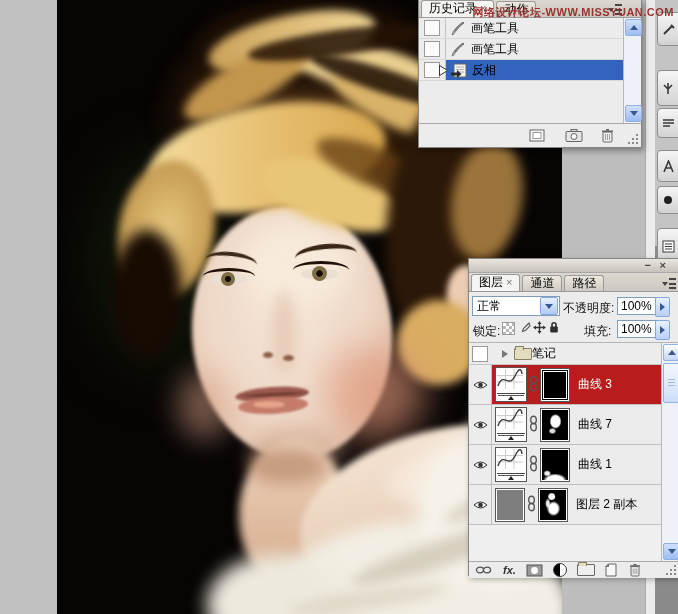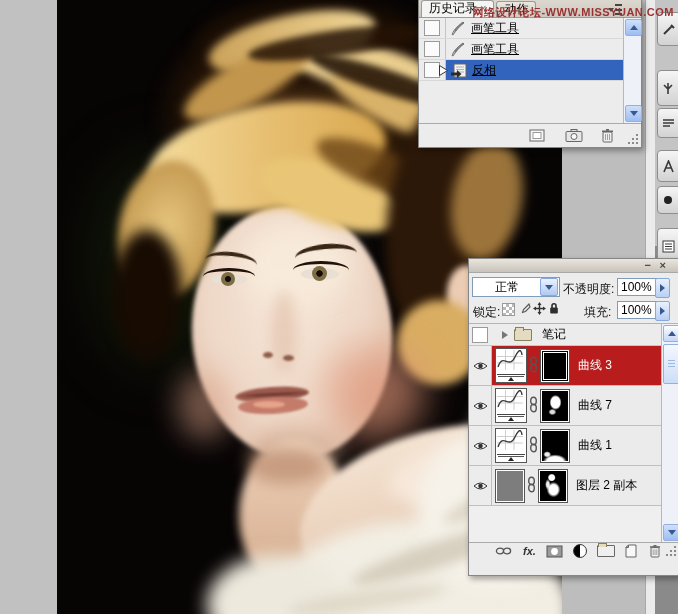--- a/index.html
+++ b/index.html
@@ -219,21 +219,21 @@
         <span>历史记录</span><span class="x">×</span>
       </div>
       <div class="tab">
         <span>动作</span>
       </div>
       <div class="menu-btn" style="top:4px;right:18px">
         <span class="menu-tri"></span>
         <span class="menu-lines"></span>
       </div>
     </div>
-    <div style="display:flex;height:105px;text-decoration:underline;">
+    <div style="display:flex;height:105px;">
       <div id="history-rows" style="flex:1;background:#ececec;">
           <div class="h-row">
             <div class="h-well-col">
               <span class="h-well"></span>
             </div>
             <div class="h-content">
               <svg width="16" height="15">
                 <path d="M14 2 C11 4,8 7,6 10 L4.5 9 C6.5 6,10 3,13 1 Z" fill="#8a8a8a" stroke="#555" stroke-width=".7"></path>
                 <path d="M5.5 10.5 L3 14 L2 13.5 L3.8 9.6 Z" fill="#c9c2b4" stroke="#555" stroke-width=".7"></path>
               </svg>
@@ -302,24 +302,39 @@
         </div>
       <div class="grip"></div>
     </div>
   </div>
 
   <div class="panel" id="layers-panel" style="left:468px;top:258px;width:210px;height:316px;">
     <div id="lp-title">
       <span class="win-glyph" style="right:28px">−</span>
       <span class="win-glyph" style="right:13px">×</span>
     </div>
+    <div class="tabbar" style="height:18px">
+      <div class="tab active">
+        <span>图层</span><span class="x">×</span>
+      </div>
+      <div class="tab">
+        <span>通道</span>
+      </div>
+      <div class="tab">
+        <span>路径</span>
+      </div>
+      <div class="menu-btn" style="top:5px;right:2px">
+        <span class="menu-tri"></span>
+        <span class="menu-lines"></span>
+      </div>
+    </div>
 
     <div style="height:50px;position:relative;background:#ececec;">
       <div class="abs" style="left:3px;top:4px;width:86px;height:18px;background:#fff;border:1px solid #7f9db9;display:flex;align-items:center;">
-        <span style="flex:1;padding-left:22px">正常</span>
+        <span style="flex:1;padding-left:4px">正常</span>
         <span style="width:16px;height:16px;margin-right:1px;border:1px solid #86a7e0;border-radius:2px;background:linear-gradient(180deg,#e9f1fe,#b0c9f2);display:flex;align-items:center;justify-content:center;">
             <span class="tri-dn"></span>
           </span>
       </div>
       <span class="abs ctl-label" style="left:94px;top:8px">不透明度:</span>
       <div class="abs valbox" style="left:148px;top:5px;width:32px">100%</div>
       <div class="abs spin" style="left:186px;top:5px">
           <span class="tri-right"></span>
         </div>
       <span class="abs ctl-label" style="left:4px;top:31px">锁定:</span>
@@ -343,21 +358,21 @@
           <span class="tri-right"></span>
         </div>
     </div>
 
     <div id="layer-list" style="height:218px;border-top:1px solid #b4b4b4;">
       <div id="layer-rows">
         <div class="g-row">
           <span class="g-well"></span>
           <span class="g-tri" style="border-left-color:#777"></span>
           <span class="folder-ico"></span>
-          <span style="margin-left:10px">笔记</span>
+          <span style="">笔记</span>
         </div>
       <div class="l-row selected">
             <div class="eye-col">
               <svg width="15" height="10">
                 <path d="M1 5 Q7.5 -1 14 5 Q7.5 11 1 5 Z" fill="#f4f4f4" stroke="#333" stroke-width="1"></path>
                 <circle cx="7.5" cy="5" r="2.3" fill="#333"></circle>
               </svg>
             </div>
             <div class="l-content" style="background: #b91c1c;">
               <span class="thumbf curves-wrap"><svg width="26" height="20">
@@ -449,21 +464,21 @@
           </div>
         <div class="sb-thumb" style="top:20px;height:38px">
             <span class="ridges"></span>
           </div>
         <div class="sb-btn strong" style="bottom:1px">
             <span class="tri-dn"></span>
           </div>
       </div>
     </div>
 
-    <div class="bbar" style="height:16px;position:relative;padding-left:20px;">
+    <div class="bbar" style="height:16px;position:relative;">
       <div class="bbtn" style="margin-left:6px">
         <svg width="18" height="10">
             <ellipse cx="5" cy="5" rx="3.6" ry="2.8" fill="none" stroke="#555" stroke-width="1.3"></ellipse>
             <ellipse cx="12" cy="5" rx="3.6" ry="2.8" fill="none" stroke="#555" stroke-width="1.3"></ellipse>
           </svg>
         </div>
       <div class="bbtn" style="margin-left:10px">
         <span class="fx-text">fx.</span>
         </div>
       <div class="bbtn" style="margin-left:10px">

